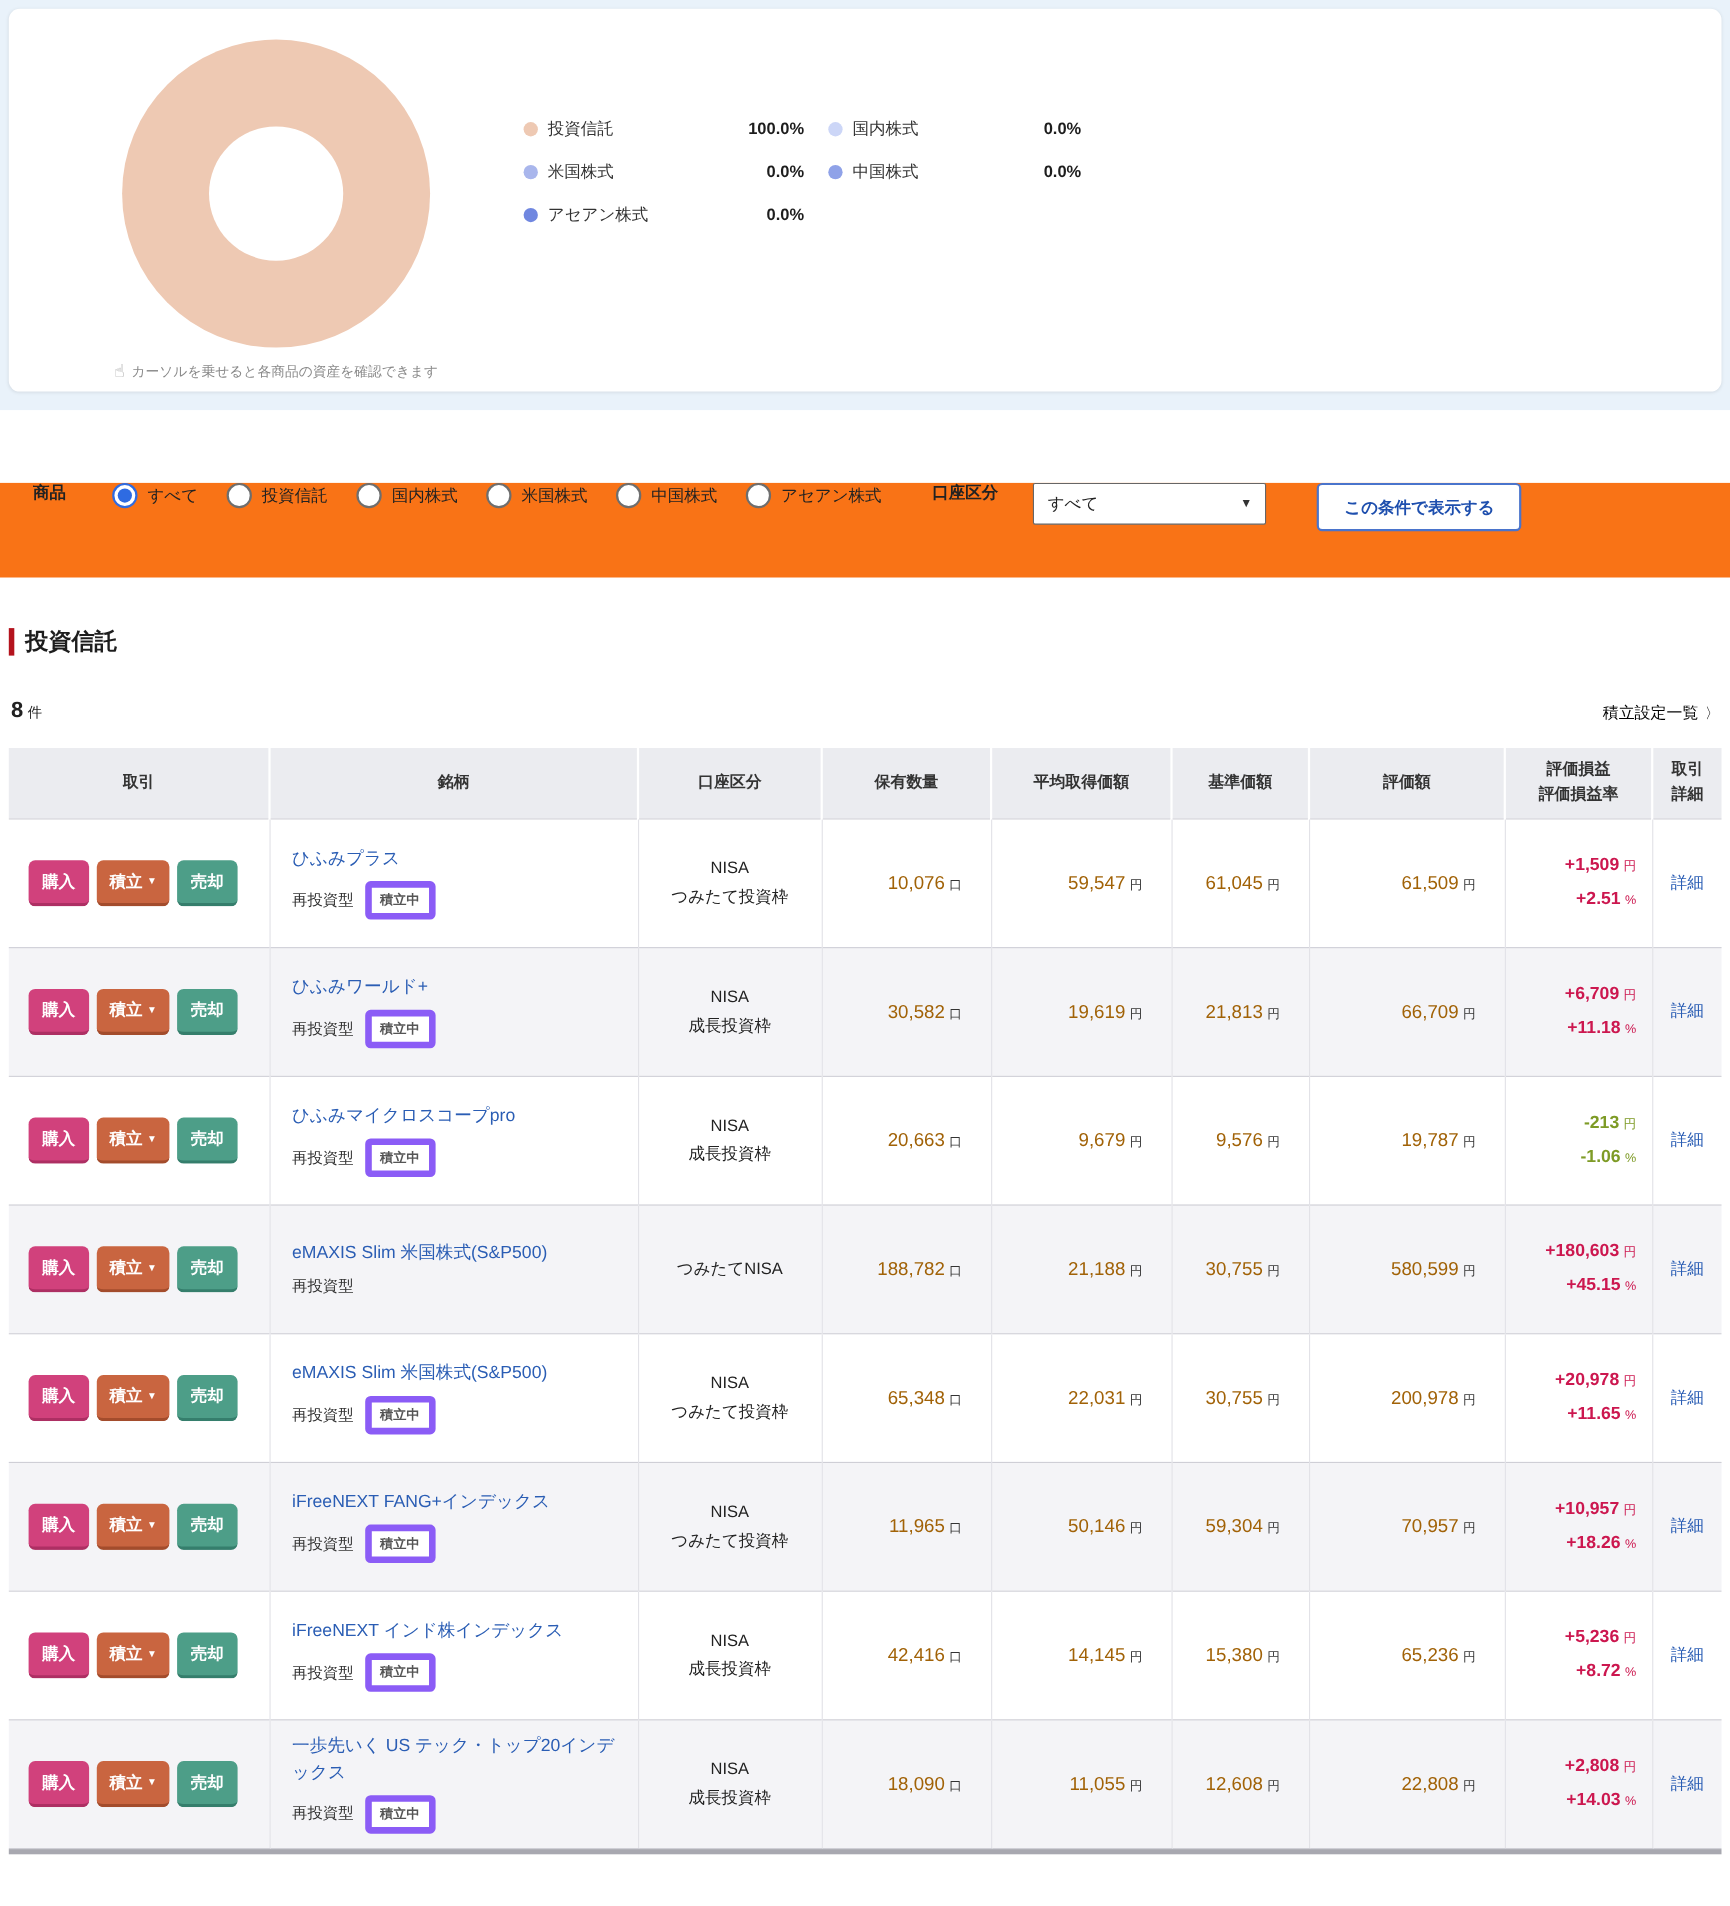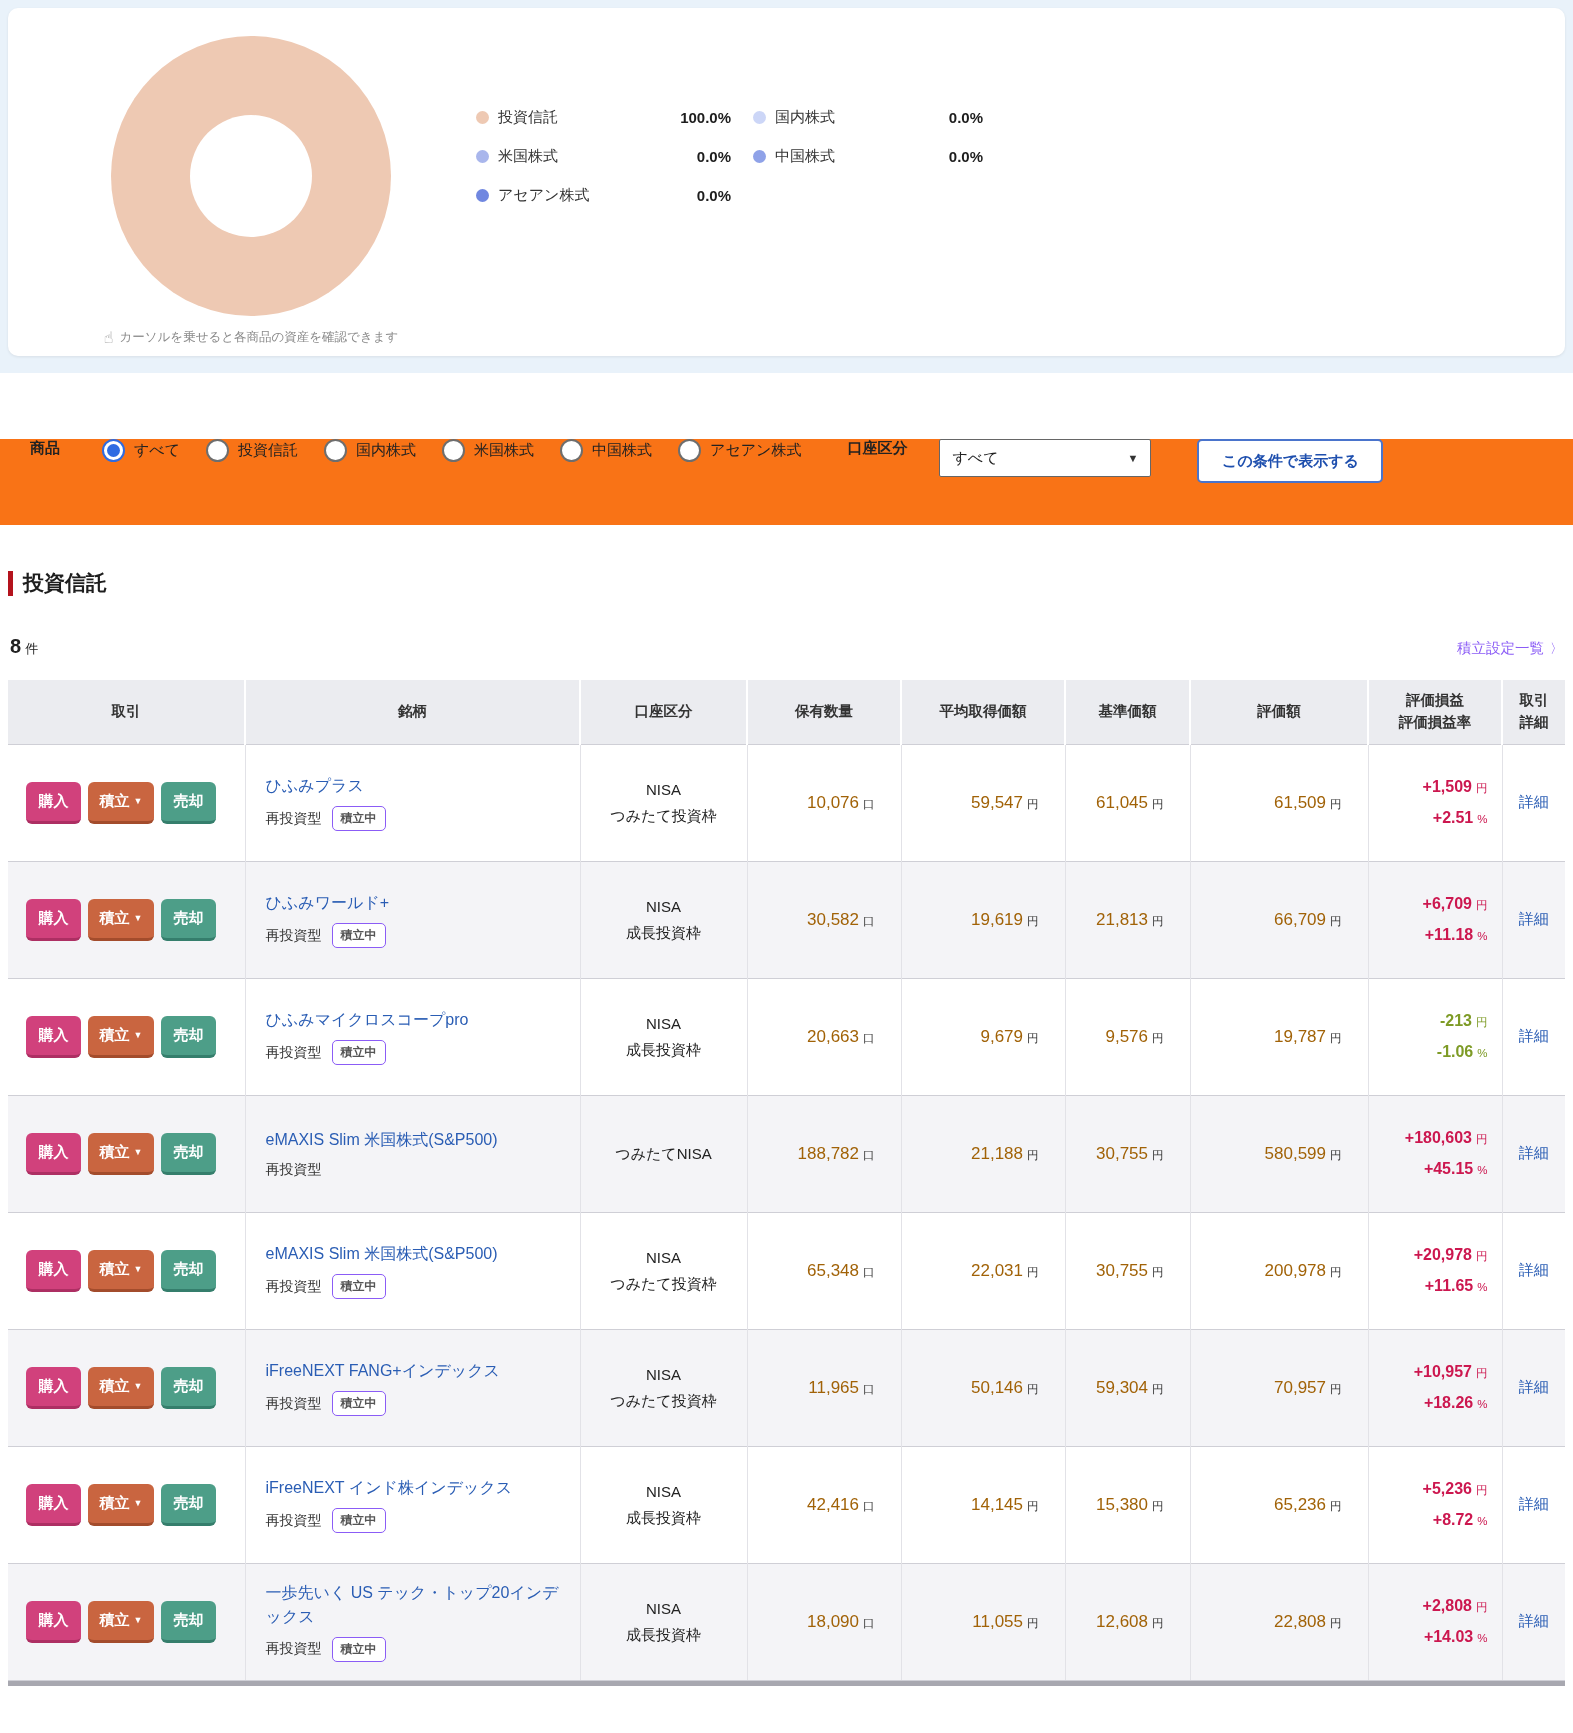--- a/index.html
+++ b/index.html
@@ -63,21 +63,21 @@
     font-family:"Liberation Sans","DejaVu Sans",sans-serif;
   }
 
   
   .section-head { display:flex; align-items:center; margin:44px 8px 0 8px; }
   .red-bar { width:5px; height:25px; background:#b4131d; margin-right:10px; }
   .section-head h2 { font-size:21px; font-weight:bold; color:#1d1d1d; }
   .count-row { display:flex; align-items:flex-end; justify-content:space-between; margin:38px 10px 22px 10px; }
   .count-num { font-size:20px; font-weight:bold; }
   .count-unit { font-size:13px; margin-left:4px; }
-  .settings-link { display:flex; align-items:center; gap:6px; color:#8b5cf6; font-size:14.5px; text-decoration:none; cursor:pointer;justify-content:center; }
+  .settings-link { display:flex; align-items:center; gap:6px; color:#000000; font-size:14.5px; text-decoration:none; cursor:pointer;justify-content:center; }
   .chev { font-size:13px; }
 
   
   table { width:1557px; margin:0 8px; border-collapse:collapse; table-layout:fixed; }
   thead th {
     background:#ebecf0; font-size:14.5px; font-weight:bold; color:#333;
     height:64px; text-align:center; vertical-align:middle; border-left:2px solid #fff; line-height:1.5;
   }
   thead th:first-child { border-left:none; }
   tbody td { border-top:1px solid #cfcfd6; border-left:1px solid #e2e2e7; vertical-align:middle; height:117px; }
@@ -93,21 +93,21 @@
   }
   .btn.buy  { width:55px; background:#d1417c; border-bottom:3px solid #ad2f63; }
   .btn.tsum { width:66px; background:#c96540; border-bottom:3px solid #a34c2c; gap:4px; }
   .btn.sell { width:55px; background:#4d9e88; border-bottom:3px solid #357e6c; }
   .tri { font-size:9px; }
 
   .c-name { padding:0 14px 0 20px; }
   .fund-link { color:#2a5db4; font-size:16px; text-decoration:none; cursor:pointer; line-height:1.45; display:inline-block; }
   .fund-sub { margin-top:9px; display:flex; align-items:center; gap:10px; }
   .ftype { font-size:14px; color:#333; }
-  .badge { font-size:12px; font-weight:bold; color:#555; border:1px solid #8b5cf6; border-radius:5px; padding:3px 8px; background:#fff; }
+  .badge { font-size:12px; font-weight:bold; color:#555; border:6px solid #8b5cf6; border-radius:5px; padding:3px 8px; background:#fff; }
 
   .c-acct { text-align:center; font-size:15px; color:#222; line-height:1.7; }
   .c-num { text-align:right; padding-right:26px; }
   .num { font-size:17px; color:#a16207; }
   .u { font-size:11.5px; color:#333; margin-left:4px; }
   .c-pl { text-align:right; padding-right:14px; line-height:1.9; }
   .c-pl .plv { font-size:16px; font-weight:bold; color:var(--gain); }
   .c-pl .u { color:var(--gain); }
   .c-pl.neg .plv, .c-pl.neg .u { color:var(--loss); }
   .c-detail { text-align:center; }

